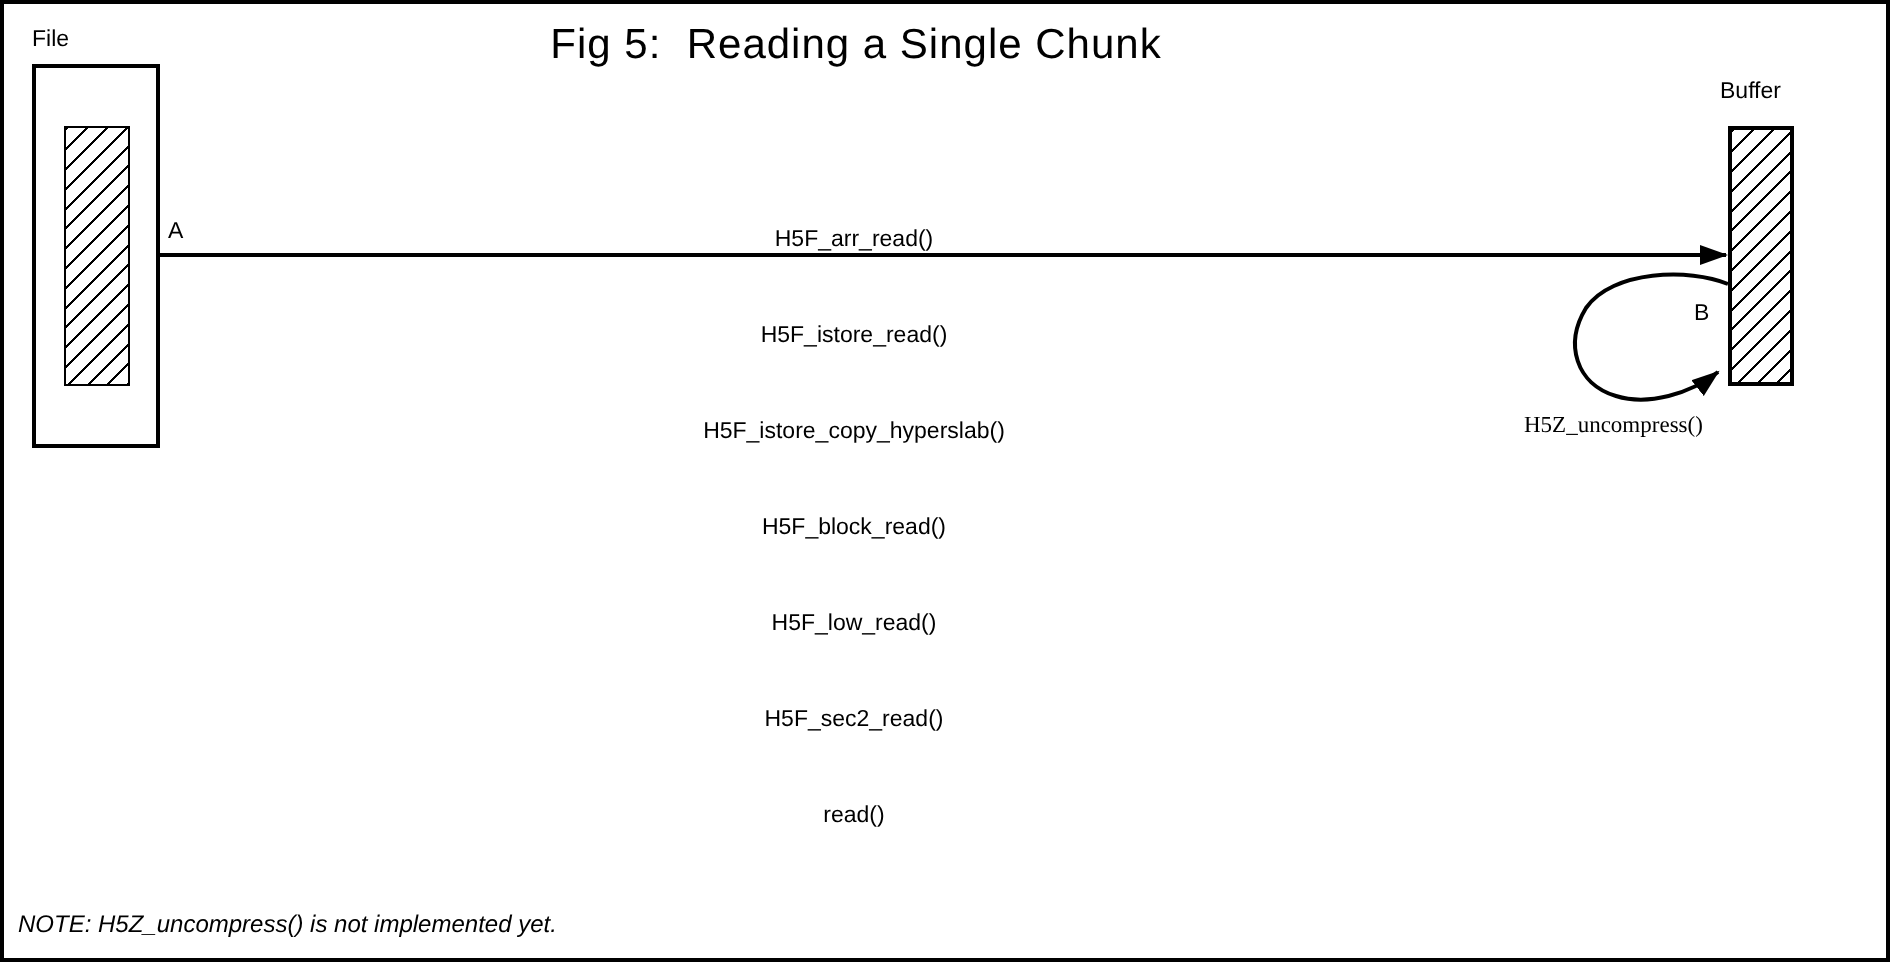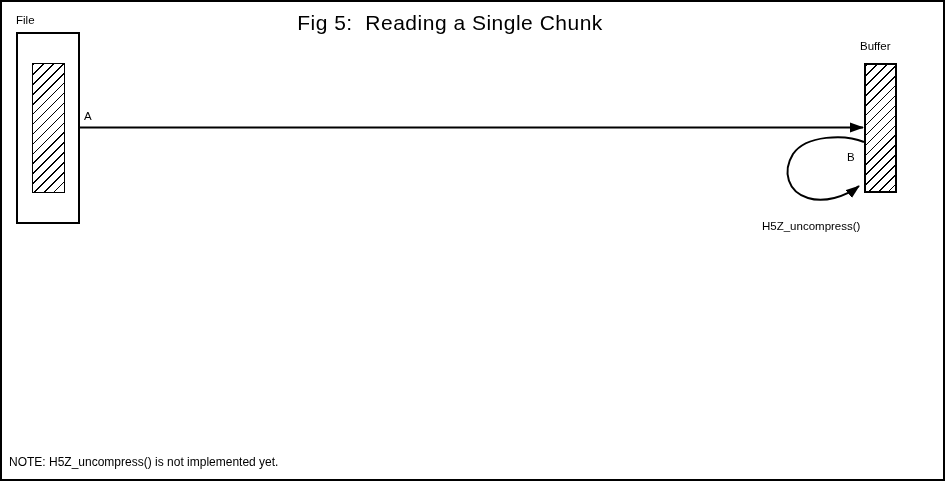--- a/index.html
+++ b/index.html
@@ -20,21 +20,20 @@
   .abs { position: absolute; }
 
   .title {
     left: 0; top: 11;
     top: 11px;
     width: 856px;
     text-align: center;
     font-size: 21px;
     letter-spacing: 0.5px;
     white-space: pre;
-    padding-left: 22px;
   }
 
   .small-label {
     font-size: 11.5px;
     white-space: pre;
   }
 
   .file-label   { left: 16px;  top: 14px;  width: 64px; text-align: left; }
   .buffer-label { left: 860px; top: 40px;  width: 42px; text-align: left; }
 
@@ -70,26 +69,27 @@
     left: 327px; top: 80px;
     width: 200px;
     text-align: center;
     font-size: 11.5px;
     line-height: 16px;
     white-space: pre;
   }
 
   .a-label { left: 84px;  top: 110px; }
   .b-label { left: 847px; top: 151px; }
-  .h5z-label { left: 762px; top: 220px; }
+  .h5z-label { left: 762px; top: 207px; font-family: Liberation Serif, serif; }
 
   .note {
     left: 9px; top: 455px;
     font-size: 12px;
     white-space: pre;
+    font-style: italic;
   }
 
   .arrows {
     left: 0; top: 0;
     pointer-events: none;
   }
 </style>
 </head>
 <body>
 
@@ -97,20 +97,29 @@
 
   <div class="abs title">Fig 5:  Reading a Single Chunk</div>
 
   <div class="abs small-label file-label">File</div>
   <div class="abs file-rect"></div>
   <div class="abs chunk-rect hatch"></div>
 
   <div class="abs small-label buffer-label">Buffer</div>
   <div class="abs buffer-rect hatch"></div>
 
+  <div class="abs fn-list">
+    <div>H5F_arr_read()</div>
+    <div>H5F_istore_read()</div>
+    <div>H5F_istore_copy_hyperslab()</div>
+    <div>H5F_block_read()</div>
+    <div>H5F_low_read()</div>
+    <div>H5F_sec2_read()</div>
+    <div>read()</div>
+  </div>
 
   <div class="abs small-label a-label">A</div>
   <div class="abs small-label b-label">B</div>
   <div class="abs small-label h5z-label">H5Z_uncompress()</div>
 
   <div class="abs note">NOTE: H5Z_uncompress() is not implemented yet.</div>
 
   <svg class="abs arrows" width="945" height="481" viewBox="0 0 945 481" xmlns="http://www.w3.org/2000/svg">
     <defs>
       <marker id="arrowhead" markerUnits="userSpaceOnUse" markerWidth="15" markerHeight="11" refX="13" refY="5.5" orient="auto">

